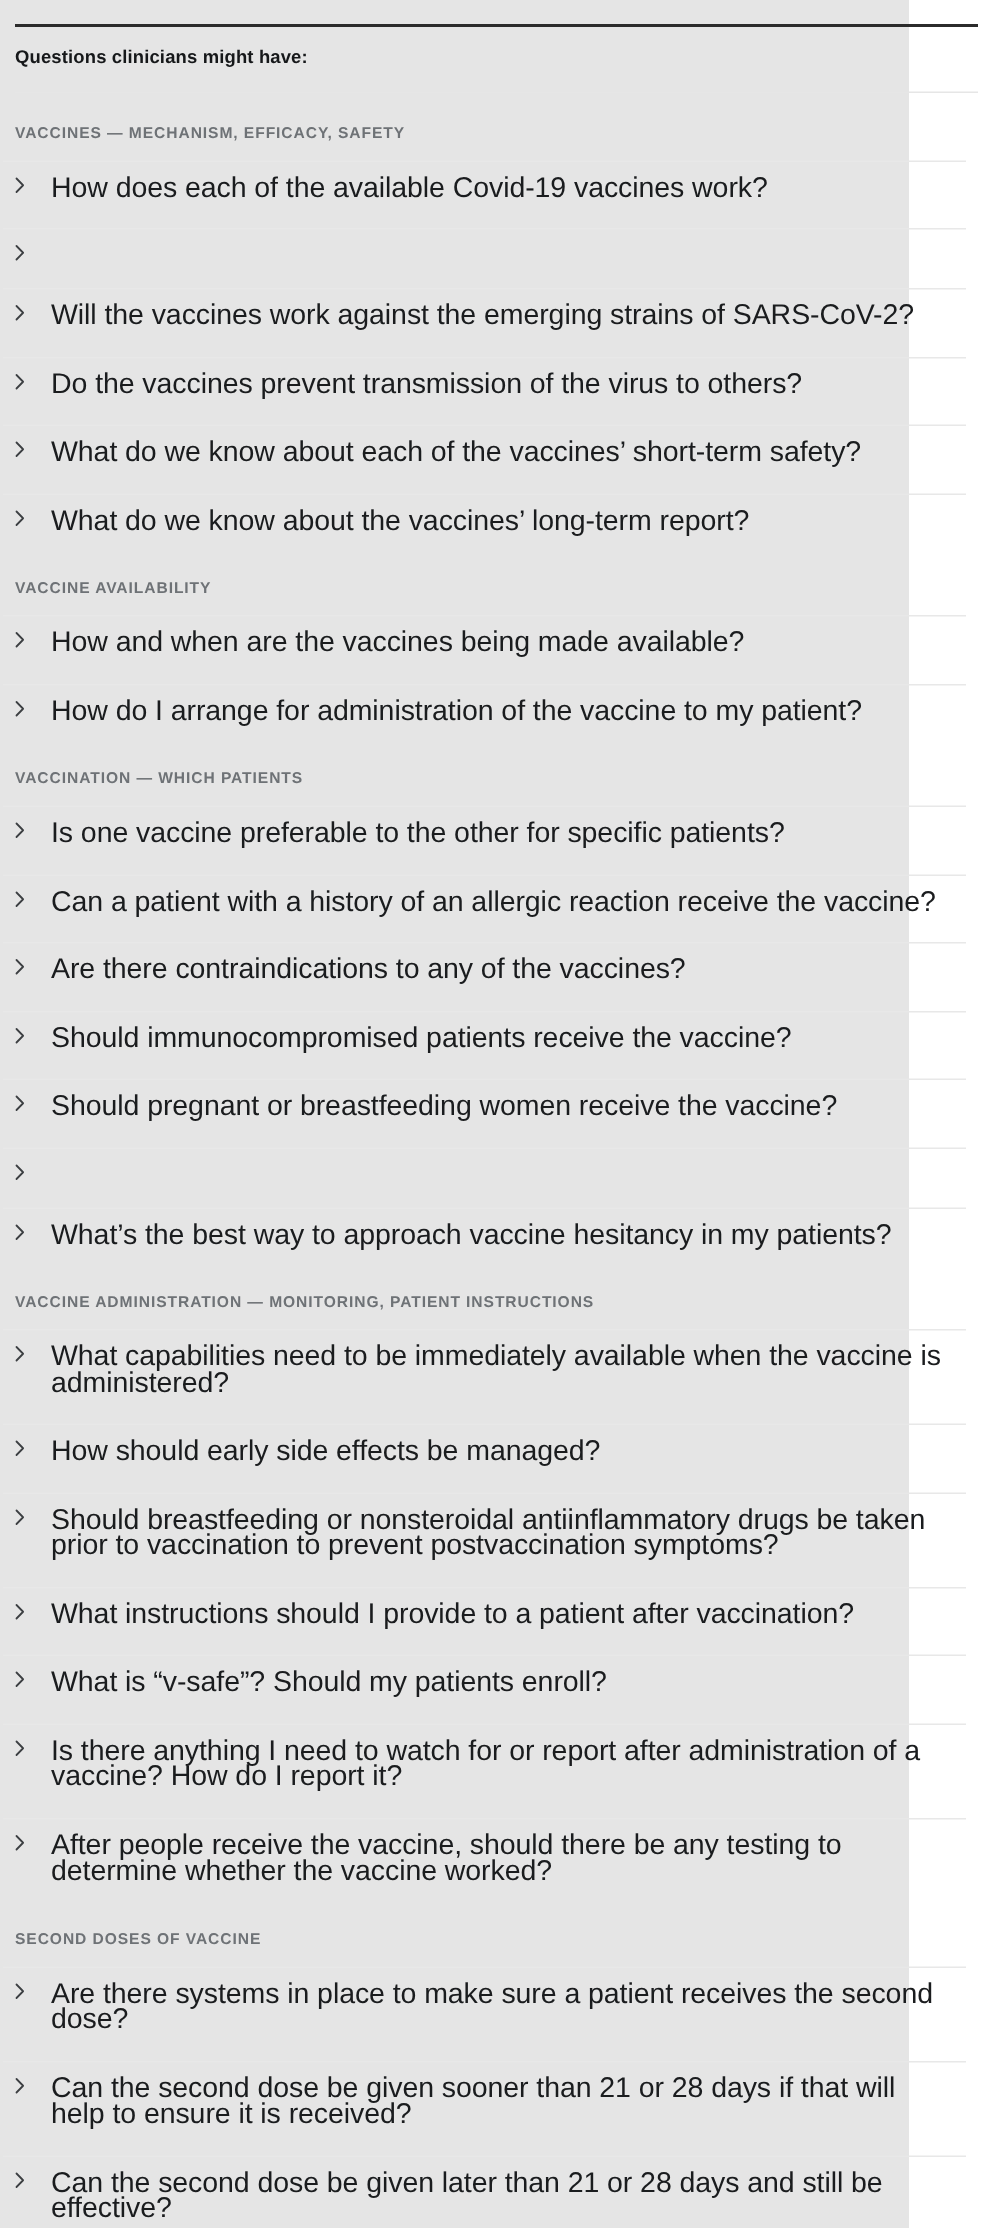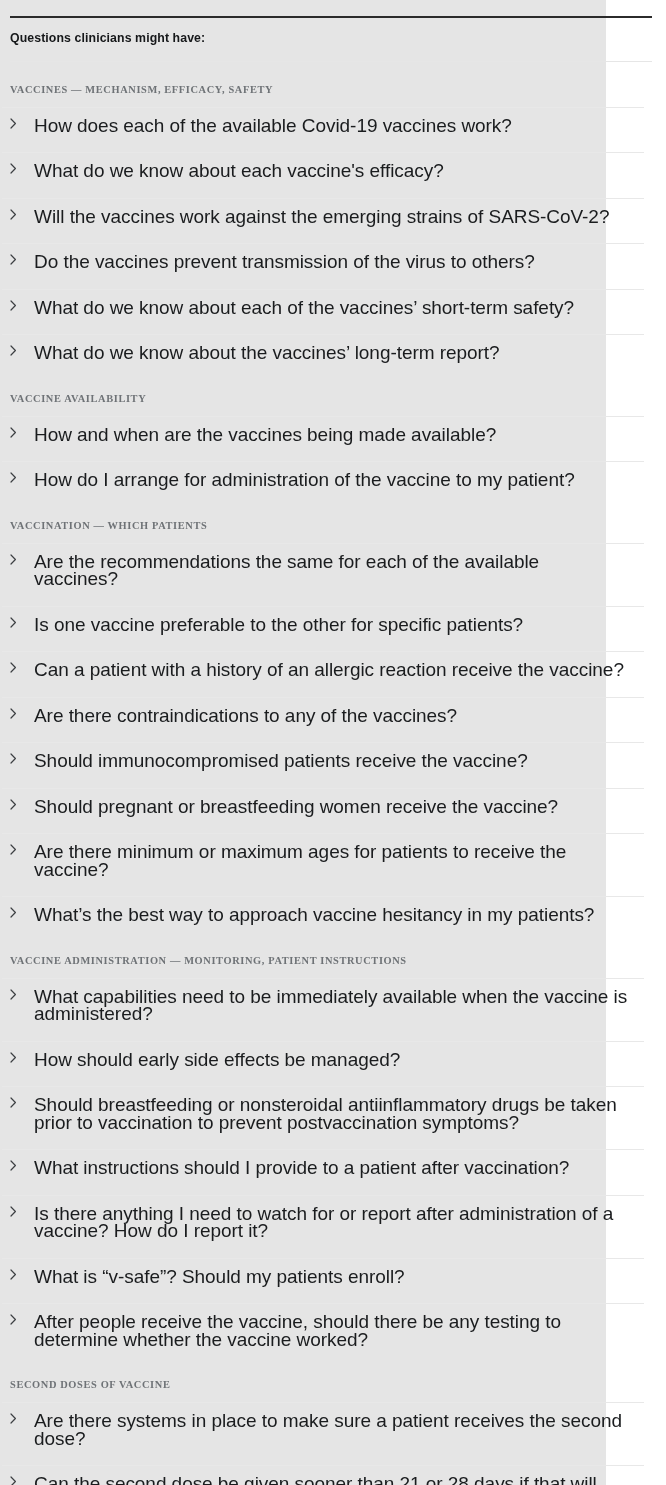--- a/index.html
+++ b/index.html
@@ -45,21 +45,21 @@
     background: #e6e6e6;
     margin: 15px 16px 0 8px;
     width: 642px;
   }
 
   .section {
     display: block;
   }
 
   .section-header {
-    font-family: Liberation Serif, serif;
+    font-family: Liberation Sans, sans-serif;
     font-size: 10.4px;
     font-weight: 600;
     letter-spacing: 0.62px;
     color: #6e7276;
     text-transform: uppercase;
     padding: 21px 8px 0 8px;
     line-height: 1.25;
   }
 
   .qlist {
@@ -125,21 +125,20 @@
               </svg>
             </span>
             <span class="qtext">How does each of the available Covid-19 vaccines work?</span>
           </li>
           <li class="qitem">
             <span class="chev">
               <svg width="7" height="11" viewBox="0 0 7 11" aria-hidden="true">
                 <path d="M1 1 L5.4 5.5 L1 10" fill="none" stroke="#3c3f42" stroke-width="1.2" stroke-linecap="round" stroke-linejoin="round"></path>
               </svg>
             </span>
-            <span class="qtext">What do we know about each vaccine's efficacy?</span>
           </li>
           <li class="qitem">
             <span class="chev">
               <svg width="7" height="11" viewBox="0 0 7 11" aria-hidden="true">
                 <path d="M1 1 L5.4 5.5 L1 10" fill="none" stroke="#3c3f42" stroke-width="1.2" stroke-linecap="round" stroke-linejoin="round"></path>
               </svg>
             </span>
             <span class="qtext">Will the vaccines work against the emerging strains of SARS-CoV-2?</span>
           </li>
           <li class="qitem">
@@ -191,28 +190,20 @@
       </div>
       <div class="section">
         <div class="section-header">VACCINATION — WHICH PATIENTS</div>
         <ul class="qlist">
           <li class="qitem">
             <span class="chev">
               <svg width="7" height="11" viewBox="0 0 7 11" aria-hidden="true">
                 <path d="M1 1 L5.4 5.5 L1 10" fill="none" stroke="#3c3f42" stroke-width="1.2" stroke-linecap="round" stroke-linejoin="round"></path>
               </svg>
             </span>
-            <span class="qtext">Are the recommendations the same for each of the available vaccines?</span>
-          </li>
-          <li class="qitem">
-            <span class="chev">
-              <svg width="7" height="11" viewBox="0 0 7 11" aria-hidden="true">
-                <path d="M1 1 L5.4 5.5 L1 10" fill="none" stroke="#3c3f42" stroke-width="1.2" stroke-linecap="round" stroke-linejoin="round"></path>
-              </svg>
-            </span>
             <span class="qtext">Is one vaccine preferable to the other for specific patients?</span>
           </li>
           <li class="qitem">
             <span class="chev">
               <svg width="7" height="11" viewBox="0 0 7 11" aria-hidden="true">
                 <path d="M1 1 L5.4 5.5 L1 10" fill="none" stroke="#3c3f42" stroke-width="1.2" stroke-linecap="round" stroke-linejoin="round"></path>
               </svg>
             </span>
             <span class="qtext">Can a patient with a history of an allergic reaction receive the vaccine?</span>
           </li>
@@ -239,21 +230,20 @@
               </svg>
             </span>
             <span class="qtext">Should pregnant or breastfeeding women receive the vaccine?</span>
           </li>
           <li class="qitem">
             <span class="chev">
               <svg width="7" height="11" viewBox="0 0 7 11" aria-hidden="true">
                 <path d="M1 1 L5.4 5.5 L1 10" fill="none" stroke="#3c3f42" stroke-width="1.2" stroke-linecap="round" stroke-linejoin="round"></path>
               </svg>
             </span>
-            <span class="qtext">Are there minimum or maximum ages for patients to receive the vaccine?</span>
           </li>
           <li class="qitem">
             <span class="chev">
               <svg width="7" height="11" viewBox="0 0 7 11" aria-hidden="true">
                 <path d="M1 1 L5.4 5.5 L1 10" fill="none" stroke="#3c3f42" stroke-width="1.2" stroke-linecap="round" stroke-linejoin="round"></path>
               </svg>
             </span>
             <span class="qtext">What’s the best way to approach vaccine hesitancy in my patients?</span>
           </li>
         </ul>
@@ -292,36 +282,36 @@
               </svg>
             </span>
             <span class="qtext">What instructions should I provide to a patient after vaccination?</span>
           </li>
           <li class="qitem">
             <span class="chev">
               <svg width="7" height="11" viewBox="0 0 7 11" aria-hidden="true">
                 <path d="M1 1 L5.4 5.5 L1 10" fill="none" stroke="#3c3f42" stroke-width="1.2" stroke-linecap="round" stroke-linejoin="round"></path>
               </svg>
             </span>
+            <span class="qtext">What is “v-safe”? Should my patients enroll?</span>
+          </li>
+          <li class="qitem">
+            <span class="chev">
+              <svg width="7" height="11" viewBox="0 0 7 11" aria-hidden="true">
+                <path d="M1 1 L5.4 5.5 L1 10" fill="none" stroke="#3c3f42" stroke-width="1.2" stroke-linecap="round" stroke-linejoin="round"></path>
+              </svg>
+            </span>
             <span class="qtext">Is there anything I need to watch for or report after administration of a vaccine? How do I report it?</span>
           </li>
           <li class="qitem">
             <span class="chev">
               <svg width="7" height="11" viewBox="0 0 7 11" aria-hidden="true">
                 <path d="M1 1 L5.4 5.5 L1 10" fill="none" stroke="#3c3f42" stroke-width="1.2" stroke-linecap="round" stroke-linejoin="round"></path>
               </svg>
             </span>
-            <span class="qtext">What is “v-safe”? Should my patients enroll?</span>
-          </li>
-          <li class="qitem">
-            <span class="chev">
-              <svg width="7" height="11" viewBox="0 0 7 11" aria-hidden="true">
-                <path d="M1 1 L5.4 5.5 L1 10" fill="none" stroke="#3c3f42" stroke-width="1.2" stroke-linecap="round" stroke-linejoin="round"></path>
-              </svg>
-            </span>
             <span class="qtext">After people receive the vaccine, should there be any testing to determine whether the vaccine worked?</span>
           </li>
         </ul>
       </div>
       <div class="section">
         <div class="section-header">SECOND DOSES OF VACCINE</div>
         <ul class="qlist">
           <li class="qitem">
             <span class="chev">
               <svg width="7" height="11" viewBox="0 0 7 11" aria-hidden="true">

